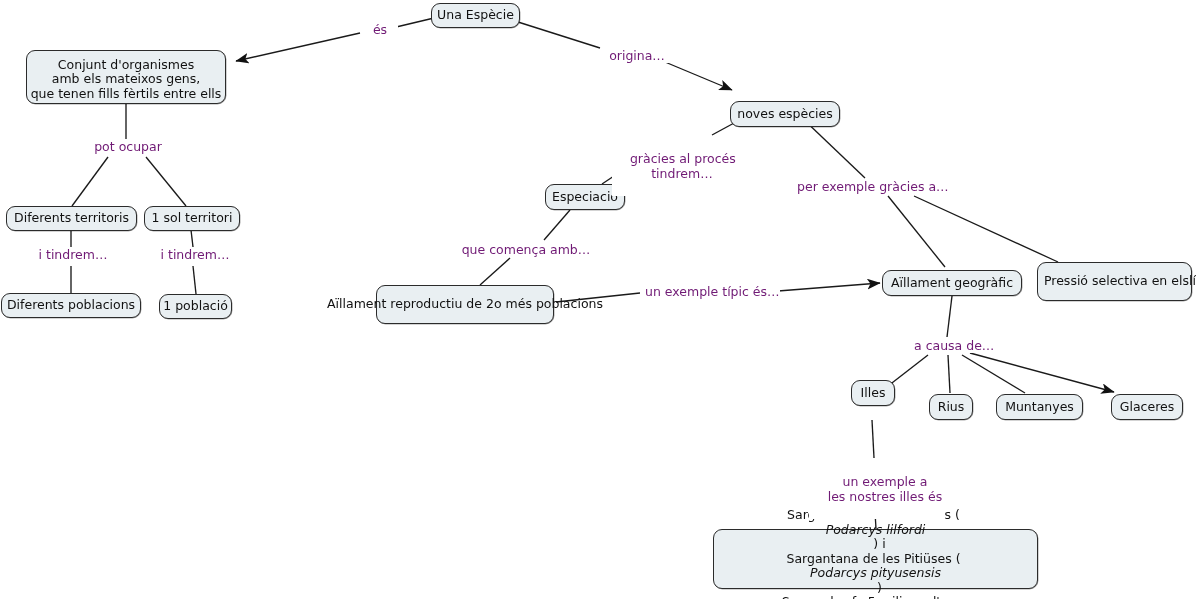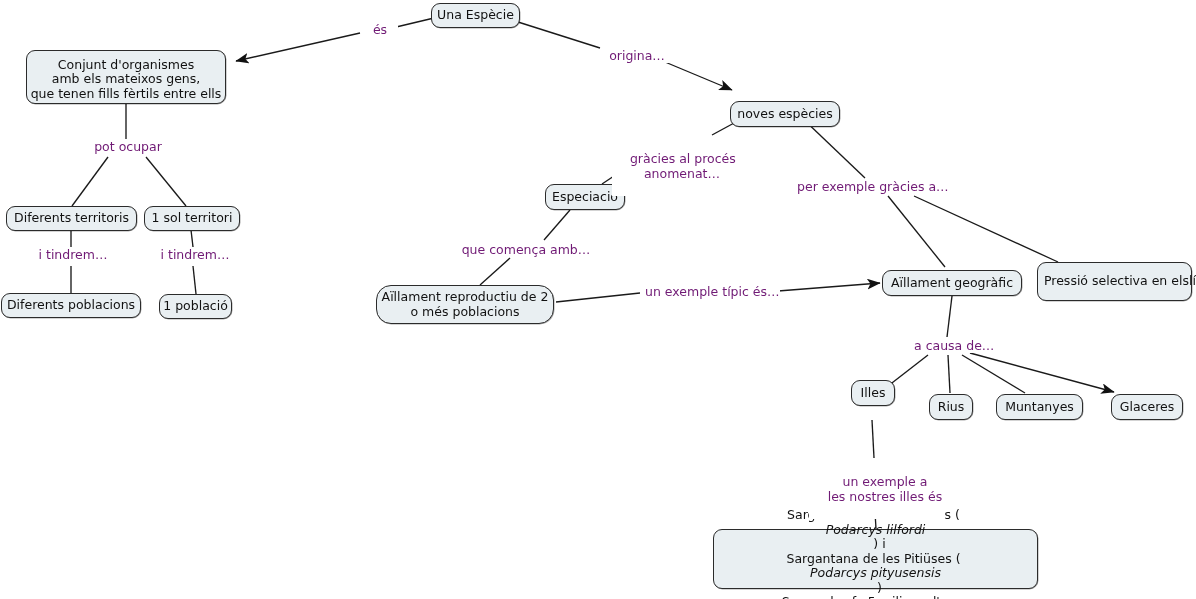--- a/index.html
+++ b/index.html
@@ -133,21 +133,21 @@
   </div>
 
   <div class="node" style="left:730px; top:101px; width:110px; height:26px;">
     <span>noves espècies</span>
   </div>
 
   <div class="node" style="left:545px; top:184px; width:80px; height:26px;">
     <span>Especiació</span>
   </div>
 
-  <div class="node" style="left:376px; top:285px; width:178px; height:39px; flex-direction:column; justify-content:center;border-radius:15px;">
+  <div class="node" style="left:376px; top:285px; width:178px; height:39px; flex-direction:row; justify-content:center;">
     <span>Aïllament reproductiu de 2</span>
     <span>o més poblacions</span>
   </div>
 
   <div class="node" style="left:882px; top:270px; width:140px; height:26px;">
     <span>Aïllament geogràfic</span>
   </div>
 
   <div class="node" style="left:1037px; top:262px; width:155px; height:39px; flex-direction:row; justify-content:flex-start;">
     <span>Pressió selectiva en els</span>
@@ -181,21 +181,21 @@
   <div class="edge-label" style="left:602px; top:48px; width:66px;">origina…</div>
 
   <div class="edge-label" style="left:85px; top:139px; width:82px;">pot ocupar</div>
 
   <div class="edge-label" style="left:29px; top:247px; width:84px;">i tindrem…</div>
 
   <div class="edge-label" style="left:151px; top:247px; width:84px;">i tindrem…</div>
 
   <div class="edge-label" style="left:612px; top:136px; width:120px;">
     <span>gràcies al procés</span>
-    <span>anomenat…</span>
+    <span>tindrem…</span>
   </div>
 
   <div class="edge-label" style="left:795px; top:179px; width:147px;">per exemple gràcies a…</div>
 
   <div class="edge-label" style="left:459px; top:242px; width:130px;">que comença amb…</div>
 
   <div class="edge-label" style="left:643px; top:284px; width:133px;">un exemple típic és…</div>
 
   <div class="edge-label" style="left:912px; top:338px; width:70px;">a causa de…</div>
 

